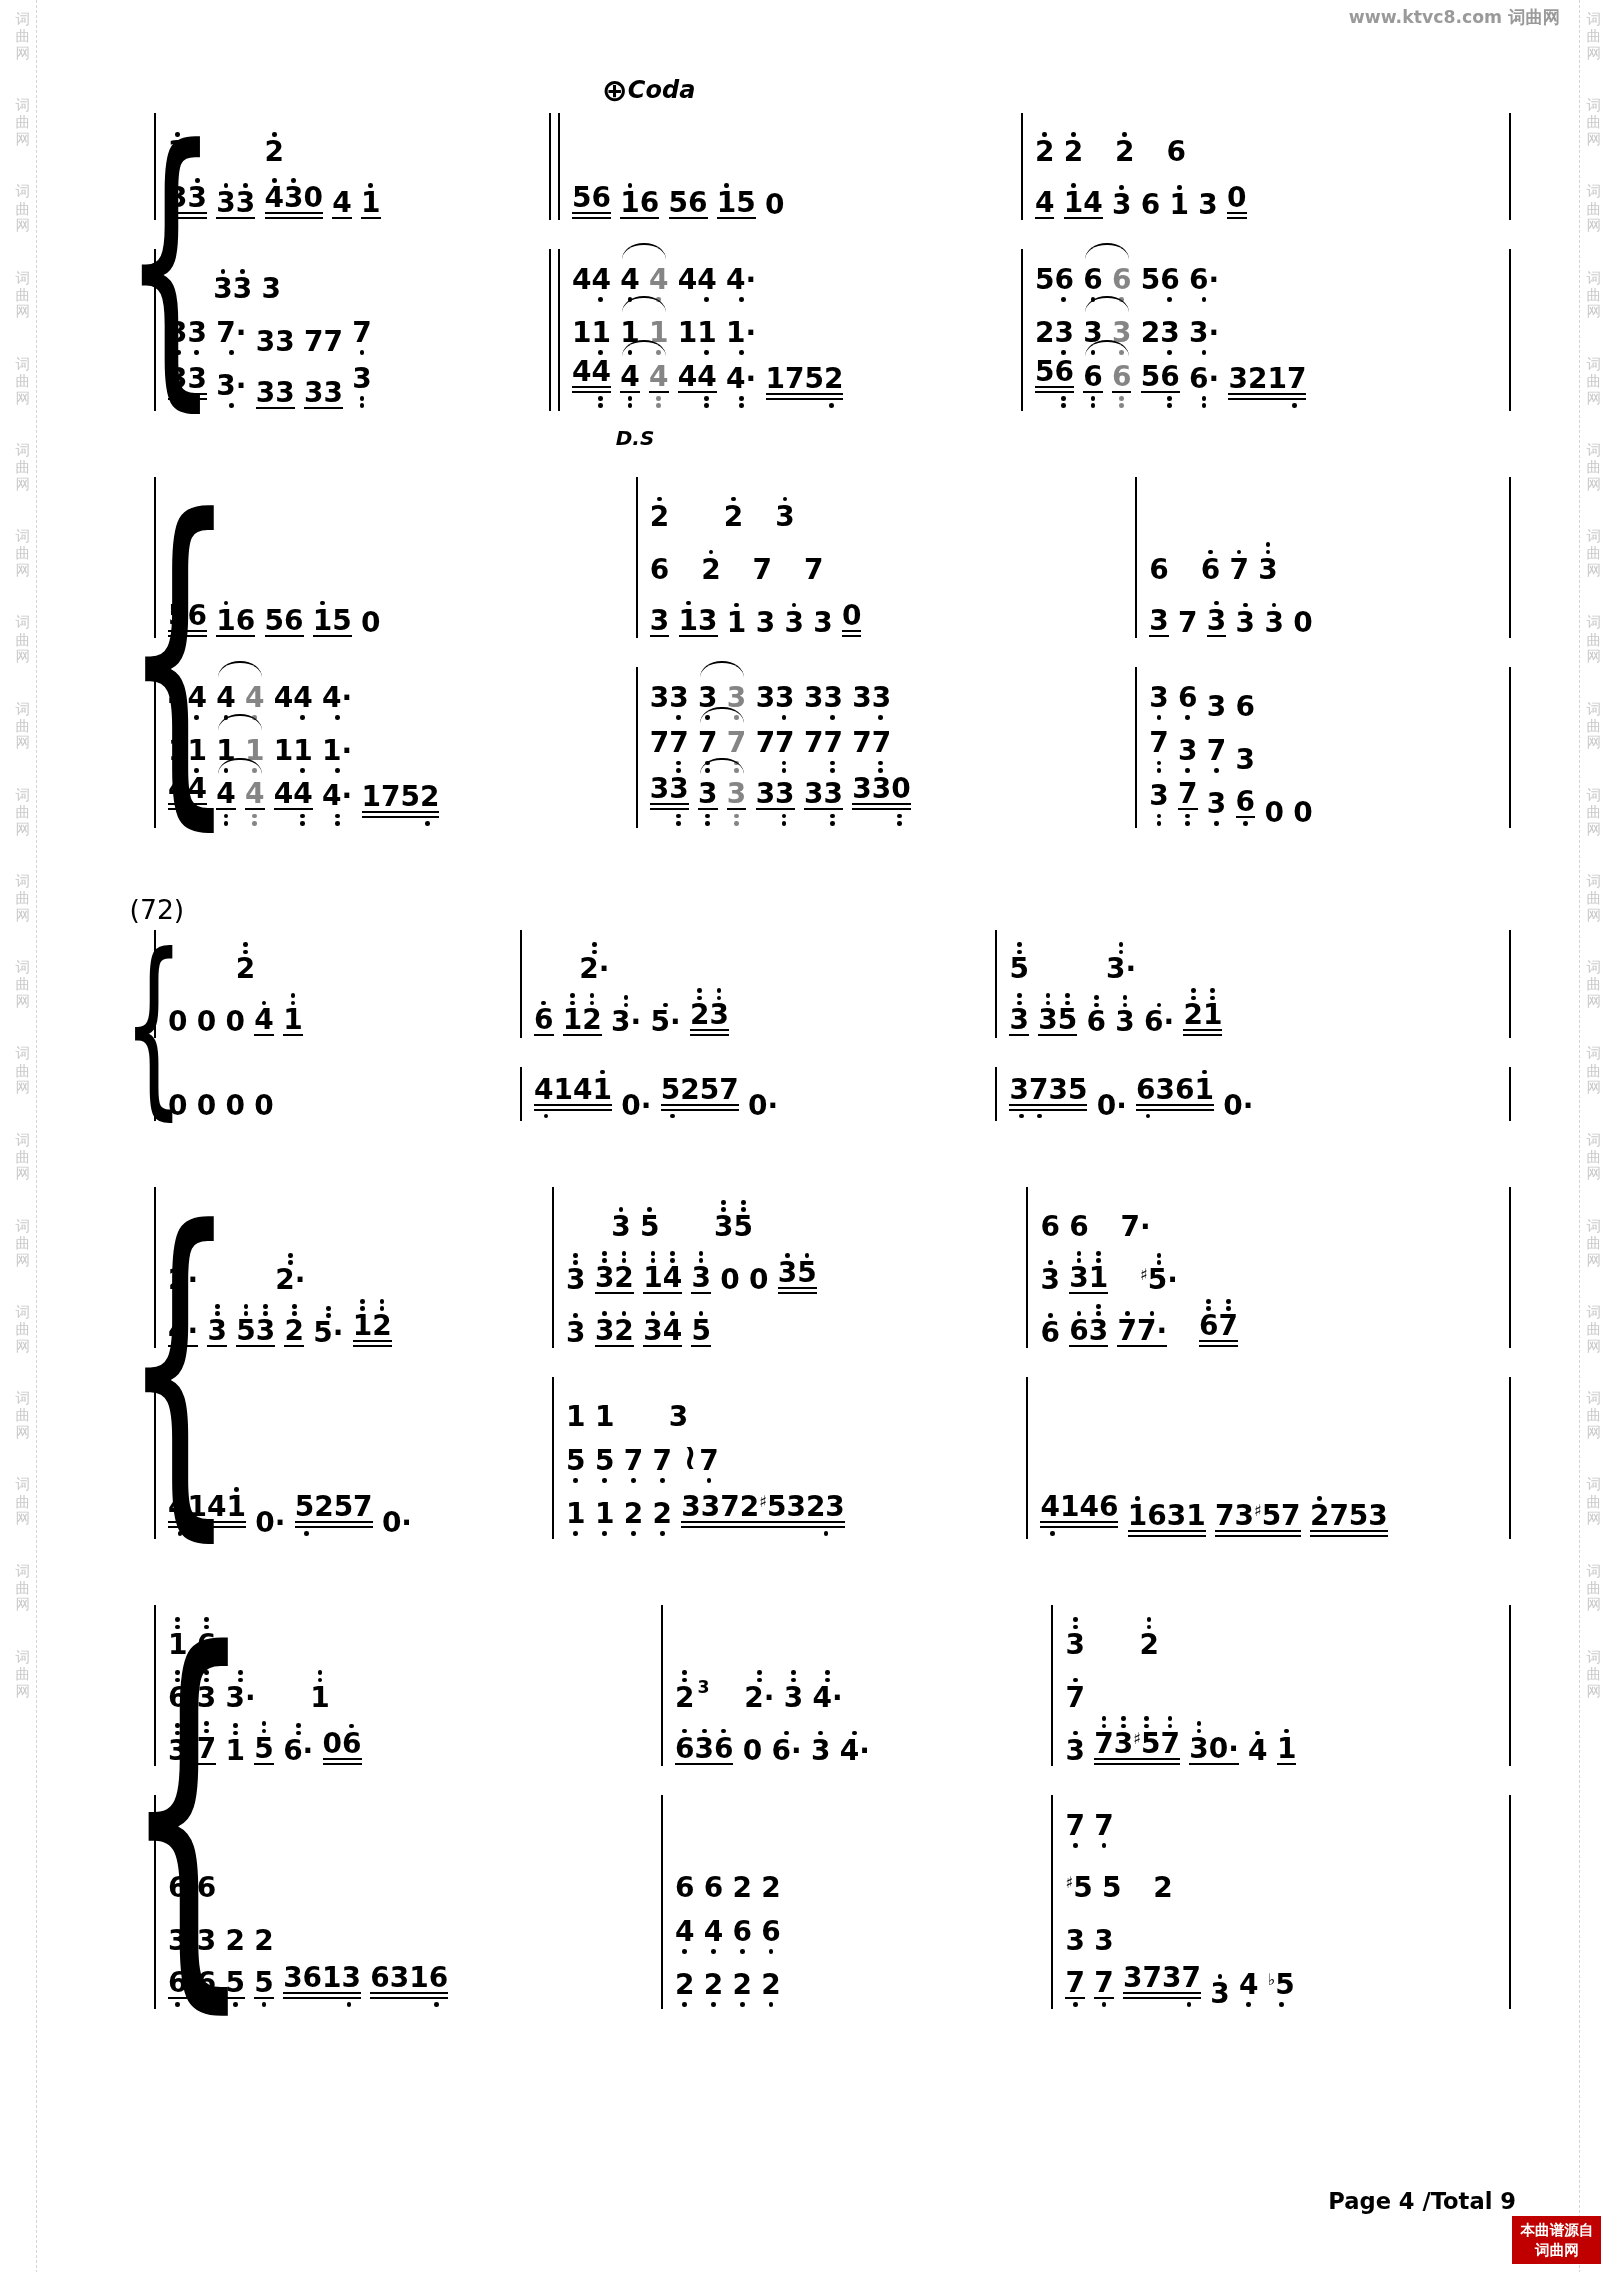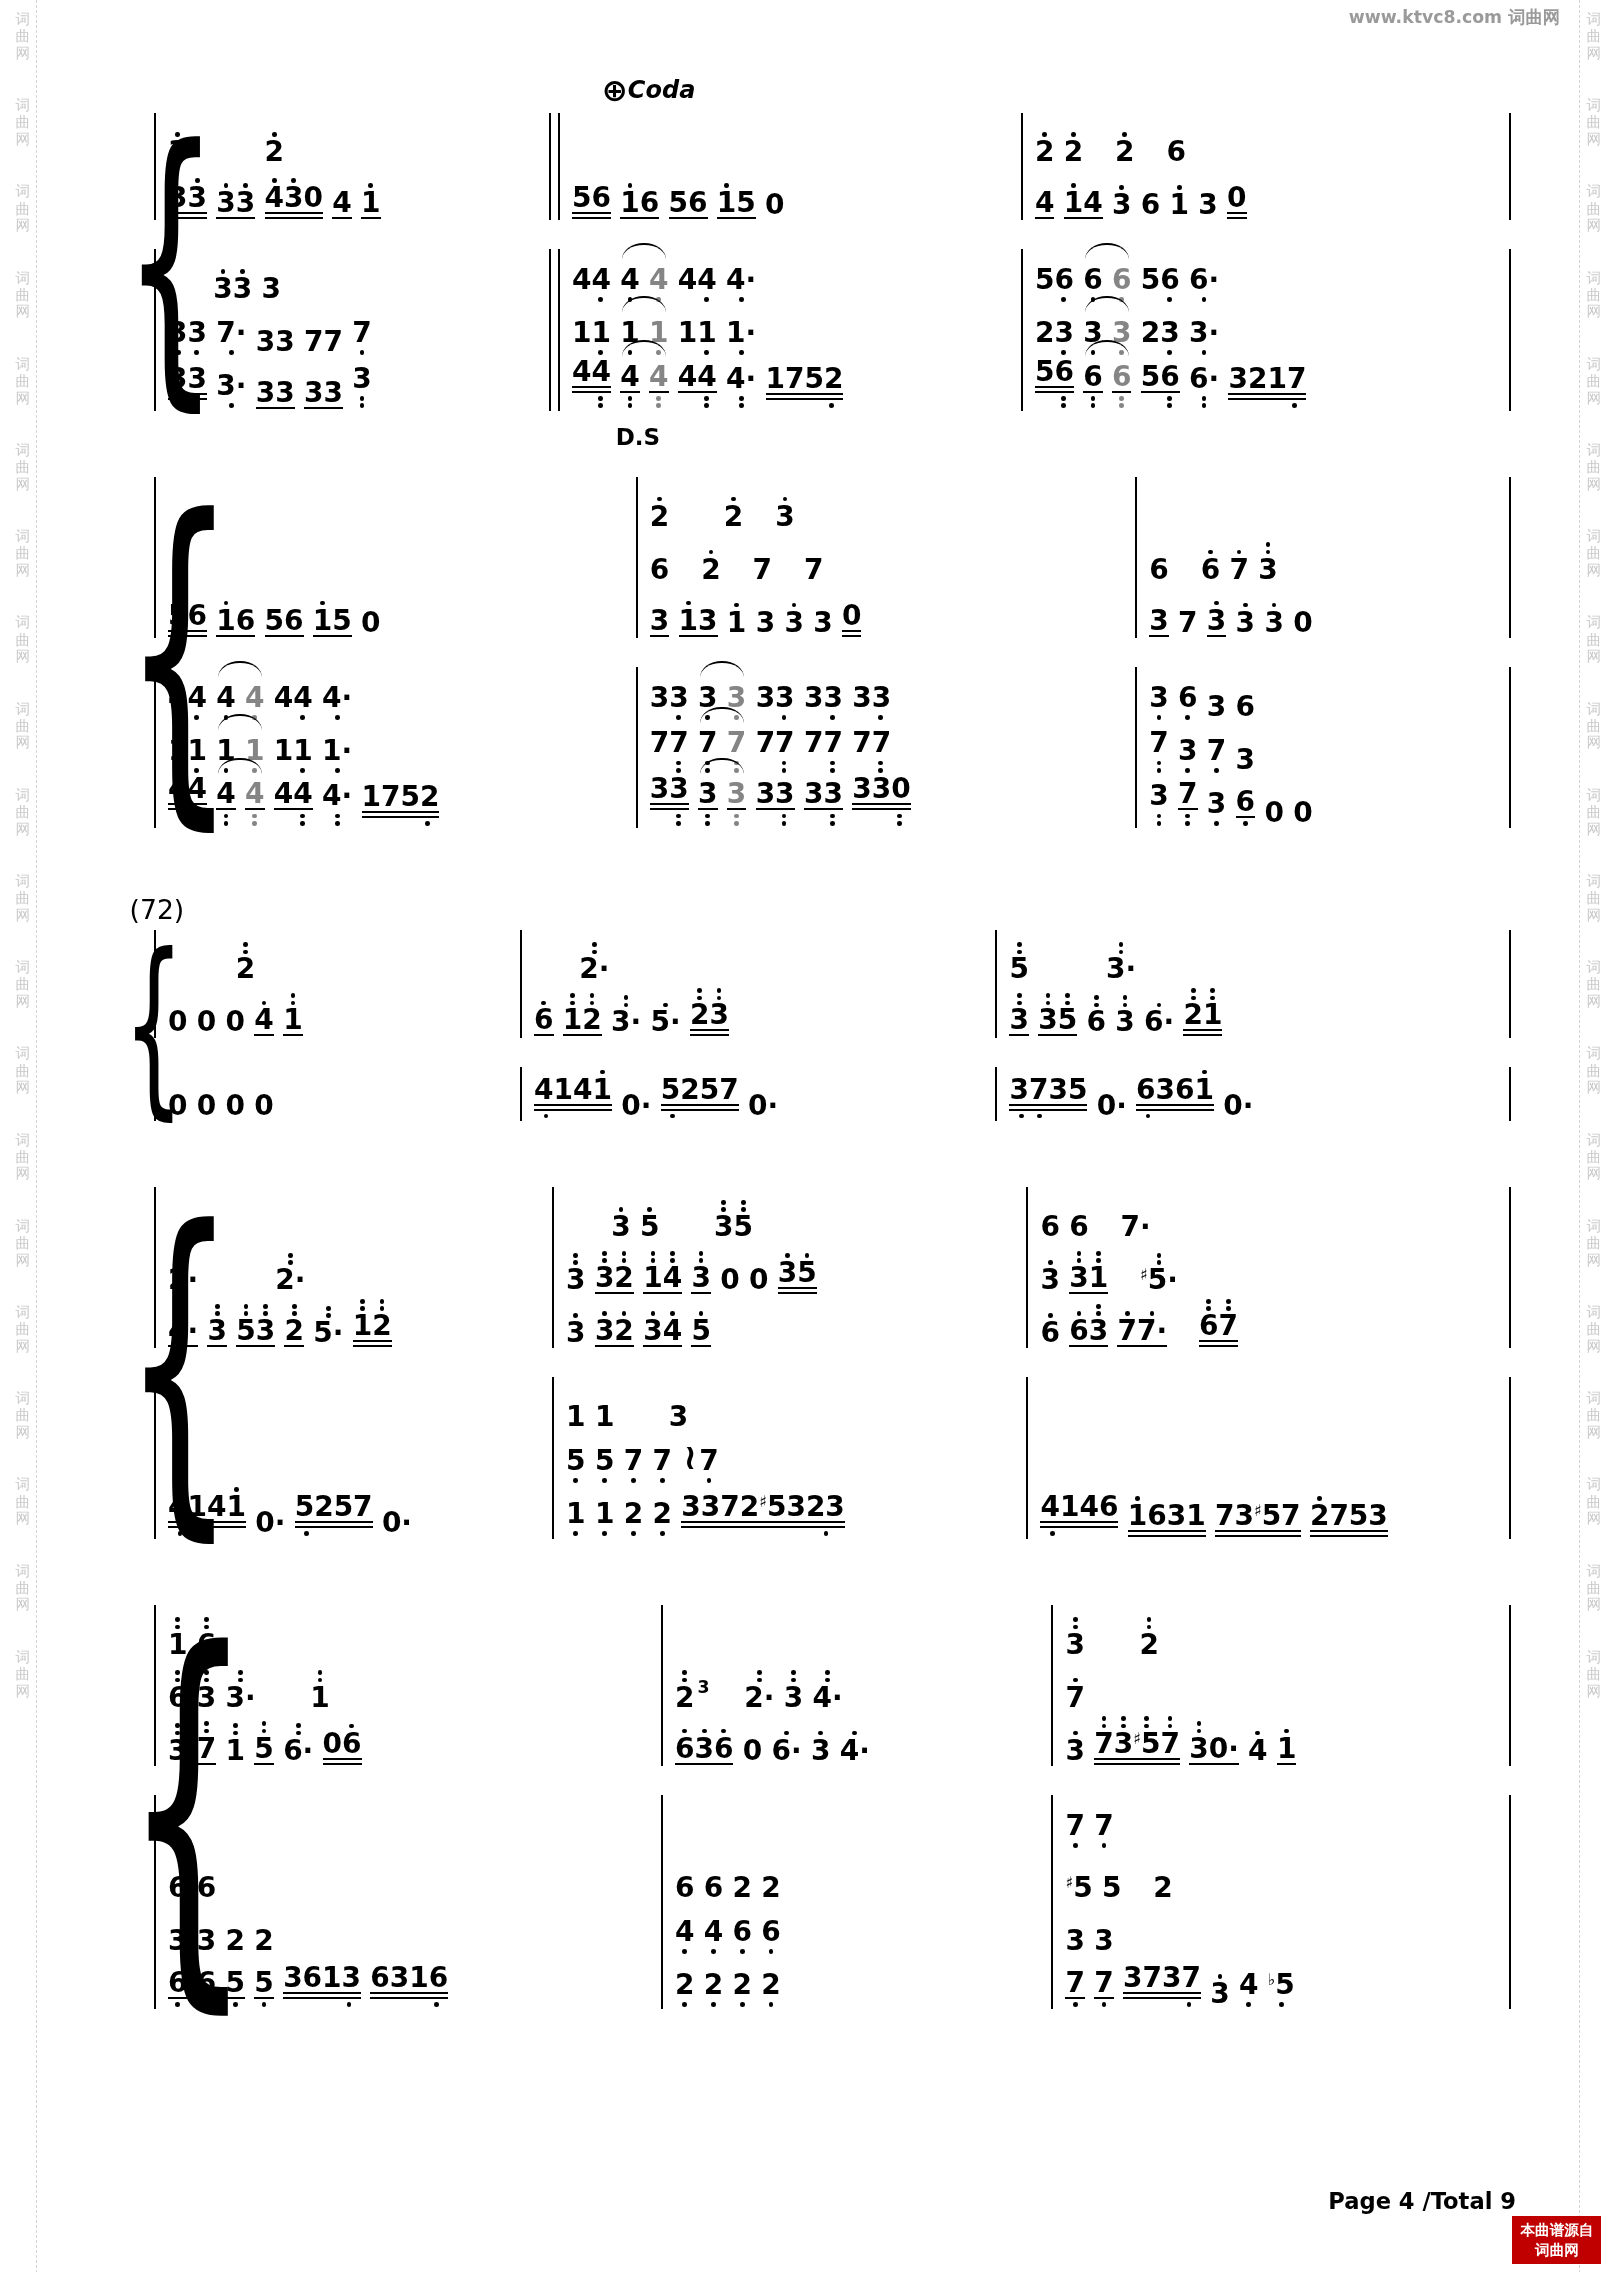--- a/index.html
+++ b/index.html
@@ -48,21 +48,21 @@
   .tripC{font-size:17.3px;transform:translateY(-14.6px)}
   .arpC{font-size:35px}
   .spc{width:22.6px;flex:none}
   .tok.gray .dg{color:#858585}
   .tok.gray .d{background:#858585}
   .tok.tie::before{content:"";position:absolute;top:-10.6px;left:-26.6px;right:2.7px;height:14.6px;
       border-top:2.7px solid #000;border-radius:50% 50% 0 0/100% 100% 0 0}
 
   .coda{position:absolute;top:-41px;left:34.5%;font-size:24px;font-style:italic;font-weight:bold}
   .coda .codasym{font-style:normal;font-size:31px;vertical-align:-2.7px}
-  .ds{position:absolute;bottom:-39px;left:35.5%;font-size:23px;font-weight:bold}
+  .ds{position:absolute;bottom:-39px;left:35.5%;font-size:20px;font-style:italic;font-weight:bold}
 
   .footer-page{position:absolute;bottom:59px;right:100px;font-size:22.6px;font-weight:bold}
   .badge{position:absolute;bottom:9.3px;right:14.6px;background:#c00000;color:#fff;
          font-size:14.6px;line-height:1.35;padding:4px 8px;text-align:center;font-weight:bold}
 </style>
 </head>
 <body>
 
 <div class="side-col left">词曲网 词曲网 词曲网 词曲网 词曲网 词曲网 词曲网 词曲网 词曲网 词曲网 词曲网 词曲网 词曲网 词曲网 词曲网 词曲网 词曲网 词曲网 词曲网 词曲网 </div>
 <div class="side-col right">词曲网 词曲网 词曲网 词曲网 词曲网 词曲网 词曲网 词曲网 词曲网 词曲网 词曲网 词曲网 词曲网 词曲网 词曲网 词曲网 词曲网 词曲网 词曲网 词曲网 </div>

